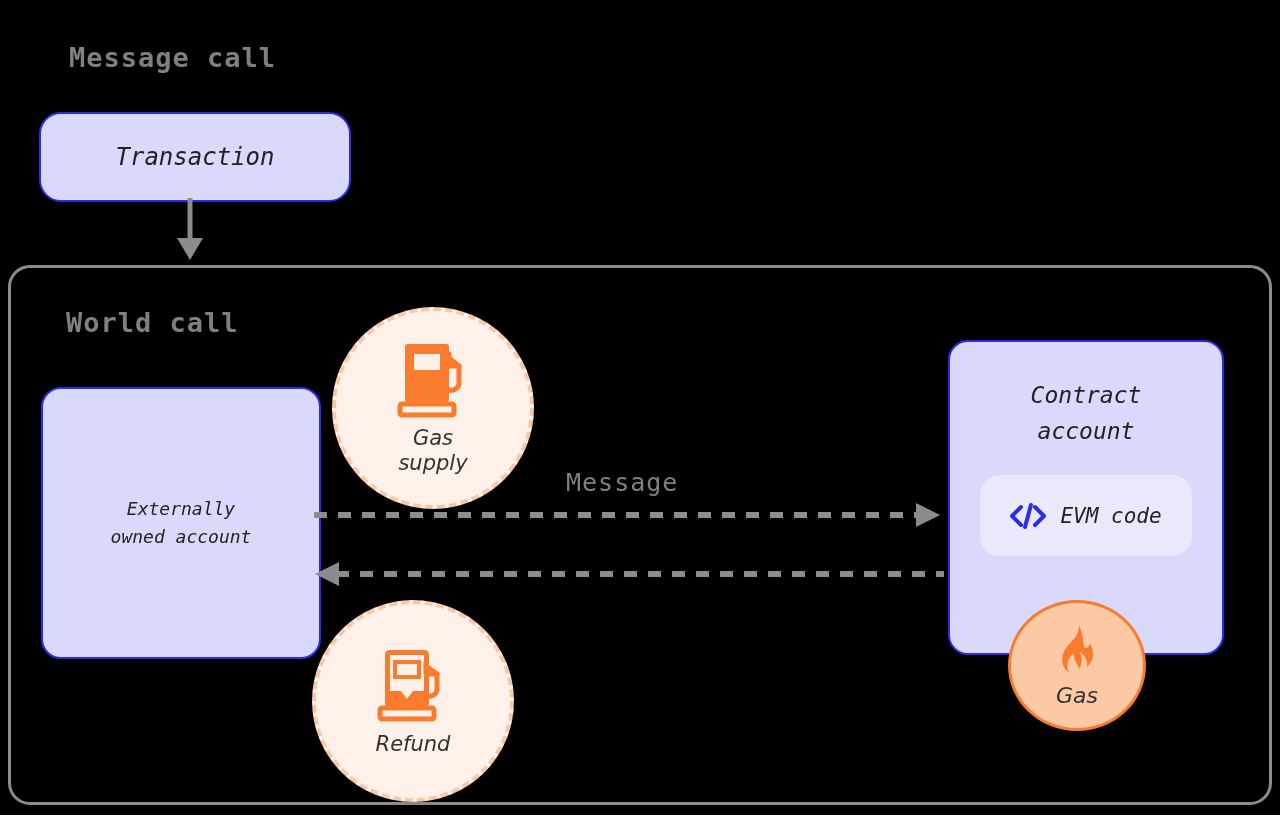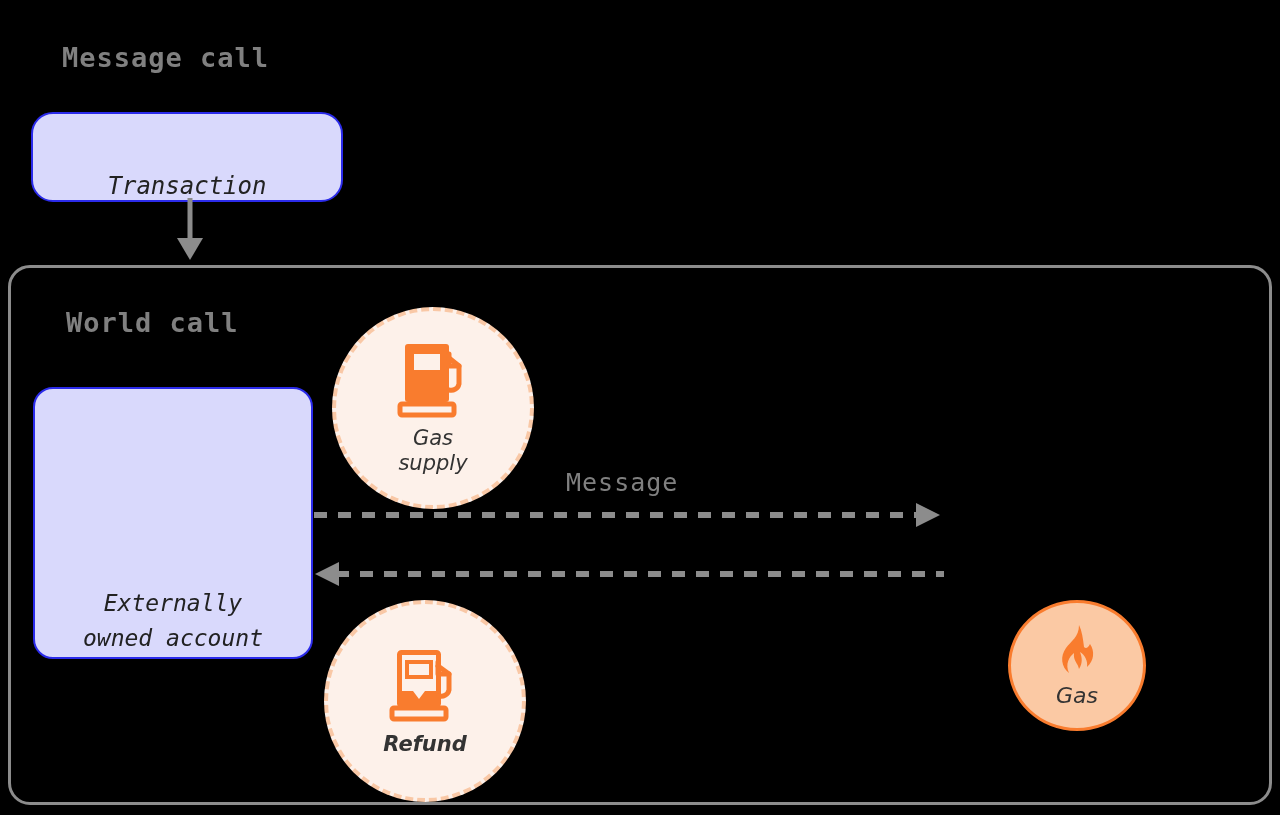--- a/index.html
+++ b/index.html
@@ -25,36 +25,37 @@
   
   .section-title {
     position: absolute;
     color: #808080;
     font-family: "DejaVu Sans Mono", monospace;
     font-weight: bold;
     font-size: 27px;
     letter-spacing: 1px;
     white-space: nowrap;
   }
-  #msg-call-title { left: 62px; top: 42px; }
+  #msg-call-title { left: 69px; top: 42px; }
   #world-state-title { left: 66px; top: 307px; }
 
   
   .node-box {
     position: absolute;
     background: #d9d9fc;
     border: 2px solid #2b2bea;
     box-sizing: border-box;
     display: flex;
-    align-items: flex-end;
+    align-items: center;
     justify-content: center;
     text-align: center;
     color: #222222;
     font-family: "DejaVu Sans Mono", monospace;
     font-style: italic;
+    margin-left: 8px;
   }
   #transaction-node {
     left: 31px; top: 112px;
     width: 312px; height: 90px;
     border-radius: 22px;
     font-size: 24px;
   }
 
   
   #tx-arrow {
@@ -72,21 +73,21 @@
     border: 3px solid #8c8c8c;
     border-radius: 22px;
     background: transparent;
   }
 
   
   #eoa-node {
     left: 33px; top: 387px;
     width: 280px; height: 272px;
     border-radius: 20px;
-    font-size: 23px;
+    font-size: 18px;
     line-height: 1.55;
     padding: 0 12px;
   }
 
   
   #contract-node {
     left: 940px; top: 340px;
     width: 276px; height: 315px;
     border-radius: 20px;
     flex-direction: column;
@@ -128,22 +129,22 @@
     display: flex;
     flex-direction: column;
     align-items: center;
     justify-content: center;
   }
   #gas-supply-badge {
     left: 332px; top: 307px;
     width: 202px; height: 202px;
   }
   #refund-badge {
-    left: 324px; top: 600px;
-    width: 202px; height: 202px; font-weight: bold;
+    left: 312px; top: 600px;
+    width: 202px; height: 202px;
   }
   .badge-label {
     margin-top: 8px;
     text-align: center;
     color: #333333;
     font-family: "DejaVu Sans", sans-serif;
     font-style: italic;
     font-size: 21px;
     line-height: 1.18;
     white-space: pre-line;
@@ -207,20 +208,33 @@
 
   <div id="world-state-box"></div>
 
   <div class="section-title" id="world-state-title">World call</div>
 
   <div class="node-box" id="eoa-node">
     <span id="eoa-label" style="white-space:pre-line;">Externally
 owned account</span>
   </div>
 
+  <div class="node-box" id="contract-node">
+    <span id="contract-label">Contract
+account</span>
+
+    <div id="evm-chip">
+      <svg id="evm-code-icon" width="36" height="26" viewBox="0 0 36 26">
+        <path d="M11 4 L2 13 L11 22" fill="none" stroke="#2b2bea" stroke-width="4" stroke-linecap="round" stroke-linejoin="round"></path>
+        <path d="M25 4 L34 13 L25 22" fill="none" stroke="#2b2bea" stroke-width="4" stroke-linecap="round" stroke-linejoin="round"></path>
+        <path d="M21 2 L15 24" fill="none" stroke="#2b2bea" stroke-width="4" stroke-linecap="round"></path>
+      </svg>
+      <span id="evm-chip-label">EVM code</span>
+    </div>
+  </div>
 
   <div class="dashed-badge" id="gas-supply-badge">
     <svg width="72" height="78" viewBox="0 0 72 78">
 
       <rect x="8" y="4" width="44" height="58" rx="3" fill="#f97c2e"></rect>
 
       <rect x="17" y="14" width="26" height="16" fill="#fdf1ea"></rect>
 
       <rect x="3" y="64" width="54" height="11" rx="2" fill="none" stroke="#f97c2e" stroke-width="5"></rect>
 

